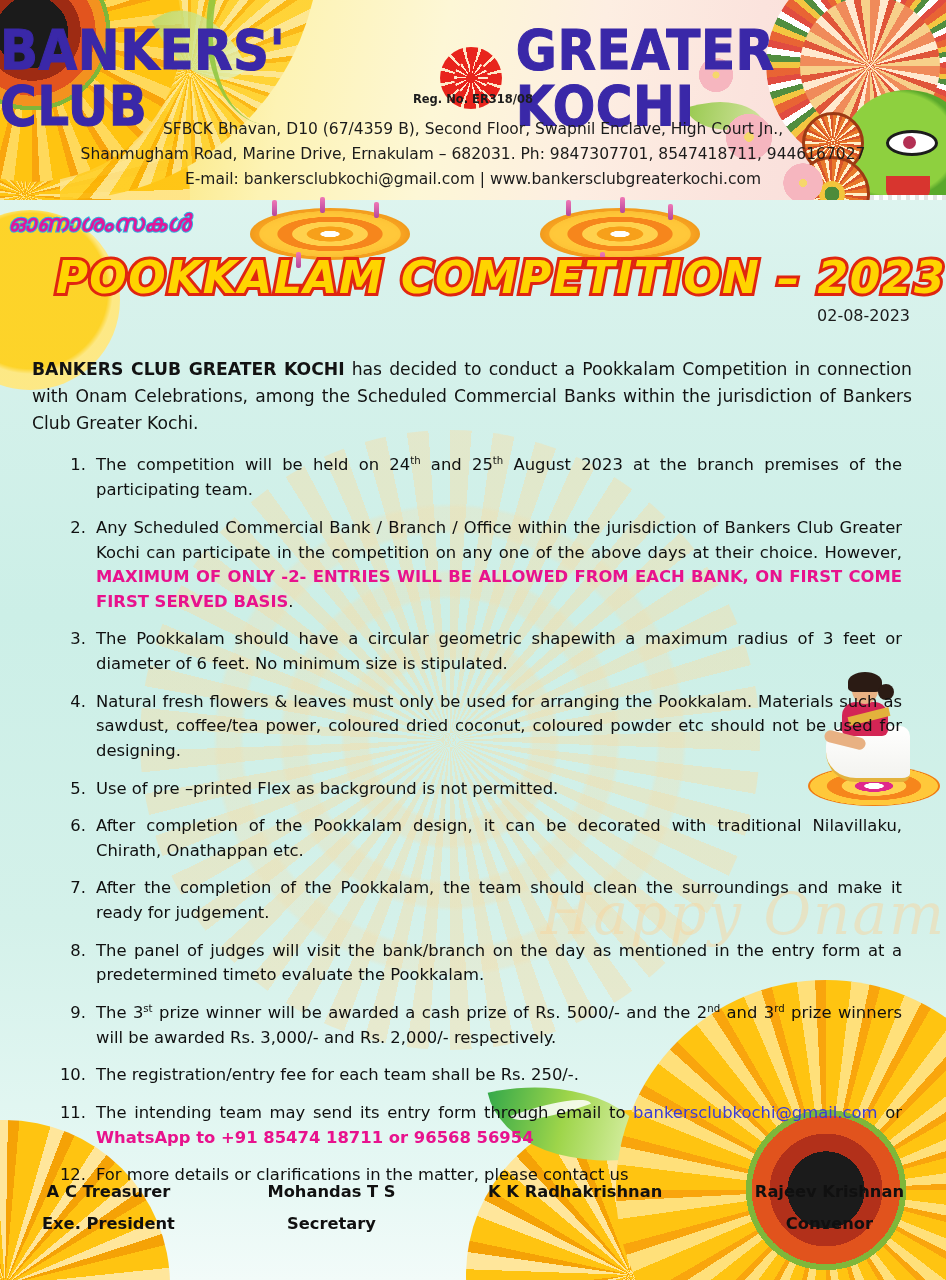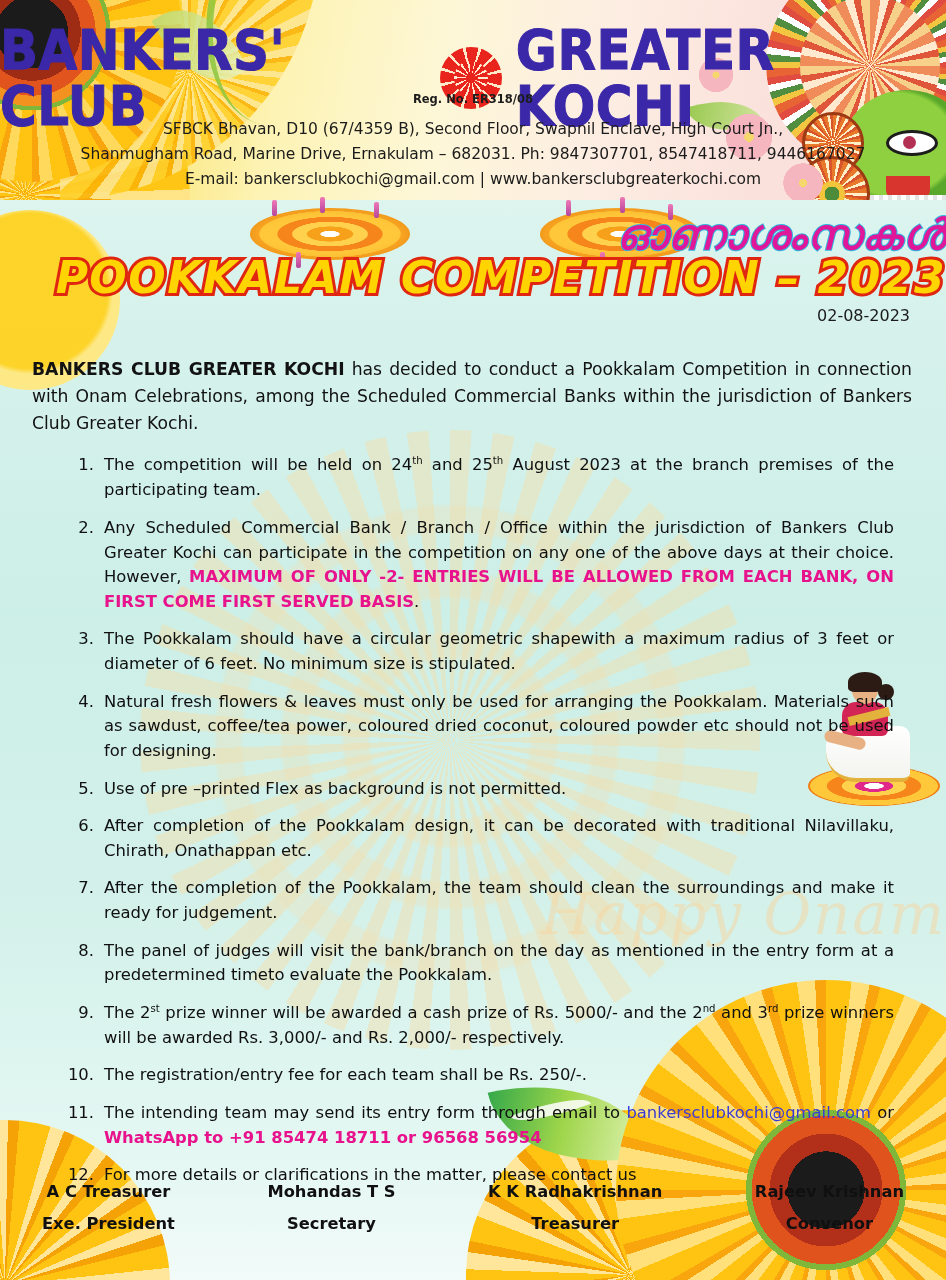--- a/index.html
+++ b/index.html
@@ -320,23 +320,23 @@
   .pookkalam-deco.left { left: 250px; }
   .pookkalam-deco.right { left: 540px; }
   .pk-stick {
     position:absolute;
     width: 5px; height: 16px;
     background: linear-gradient(#f078b6,#b5469c);
     border-radius: 2px;
   }
   .onam-mal {
     position: absolute;
-    left: 15px; right: 0; top: 10px;
-    text-align: right;
-    font-size: 42px;
+    left: 8px; right: 0; top: 10px;
+    text-align: left;
+    font-size: 23px;
     font-weight: bold;
     font-style: italic;
     color: #e1179a;
     -webkit-text-stroke: 2px #2fb4e0;
     paint-order: stroke fill;
     letter-spacing: 1px;
     z-index: 4;
   }
   .onam-title {
     position: absolute;
@@ -385,21 +385,21 @@
   .rules-head {
     margin: 16px 0 10px 22px;
     font-size: 16.5px;
     font-weight: bold;
     font-style: italic;
     color: #2b2bb0;
     text-decoration: underline;
   }
   ol.rules {
     list-style: none;
-    margin: 16px;
+    margin: 8px;
     padding: 0 0 0 56px;
     counter-reset: rule;
   }
   ol.rules > li {
     position: relative;
     counter-increment: rule;
     margin-bottom: 13px;
     font-size: 16.4px;
     line-height: 1.5;
     color: #101010;
@@ -647,21 +647,21 @@
 
     <ol class="rules" id="rules-list">
         <li><span>The competition will be held on 24</span><sup>th</sup><span> and 25</span><sup>th</sup><span> August 2023 at the branch premises of the participating team.</span></li>
         <li><span>Any Scheduled Commercial Bank / Branch / Office within the jurisdiction of Bankers Club Greater Kochi can participate in the competition on any one of the above days at their choice. However, </span><span class="hl-pink">MAXIMUM OF ONLY -2- ENTRIES WILL BE ALLOWED FROM EACH BANK, ON FIRST COME FIRST SERVED BASIS</span><span>.</span></li>
         <li><span>The Pookkalam should have a circular geometric shapewith a maximum radius of 3 feet or diameter of 6 feet.  No minimum size is stipulated.</span></li>
         <li><span>Natural fresh flowers &amp; leaves must only be used for arranging the Pookkalam. Materials such as sawdust, coffee/tea power, coloured dried coconut, coloured powder etc should not be used for designing.</span></li>
         <li><span>Use of pre –printed Flex as background is not permitted.</span></li>
         <li><span>After completion of the Pookkalam design, it can be decorated with traditional Nilavillaku, Chirath, Onathappan etc.</span></li>
         <li><span>After the completion of the Pookkalam, the team should clean the surroundings and make it ready for judgement.</span></li>
         <li><span>The panel of judges will visit the bank/branch on the day as mentioned in the entry form at a predetermined timeto evaluate the Pookkalam.</span></li>
-        <li><span>The 2</span><sup>st</sup><span> prize winner will be awarded a cash prize of Rs. 5000/- and the 2</span><sup>nd</sup><span> and 3</span><sup>rd</sup><span> prize winners will be awarded Rs. 3,000/- and Rs. 2,000/- respectively.</span></li>
+        <li><span>The 3</span><sup>st</sup><span> prize winner will be awarded a cash prize of Rs. 5000/- and the 2</span><sup>nd</sup><span> and 3</span><sup>rd</sup><span> prize winners will be awarded Rs. 3,000/- and Rs. 2,000/- respectively.</span></li>
         <li><span>The registration/entry fee for each team shall be Rs. 250/-.</span></li>
         <li><span>The intending team may send its entry form through email to </span><span class="hl-blue">bankersclubkochi@gmail.com</span><span> or </span><span class="hl-pink">WhatsApp to +91 85474 18711 or 96568 56954</span></li>
         <li><span>For more details or clarifications in the matter, please contact us</span></li>
       </ol>
   </div>
 
   <div class="woman">
     <div class="w-pookkalam"></div>
     <div class="w-saree"></div>
     <div class="w-blouse"></div>
@@ -682,21 +682,20 @@
       <div class="sig">
         <div>A C Treasurer</div>
         <div>Exe. President</div>
       </div>
       <div class="sig">
         <div>Mohandas T S</div>
         <div>Secretary</div>
       </div>
       <div class="sig">
         <div>K K Radhakrishnan</div>
-        <div>Treasurer</div>
       </div>
       <div class="sig">
         <div>Rajeev Krishnan</div>
         <div>Convenor</div>
       </div>
     </div>
 
 </div>
 
 </body></html>

